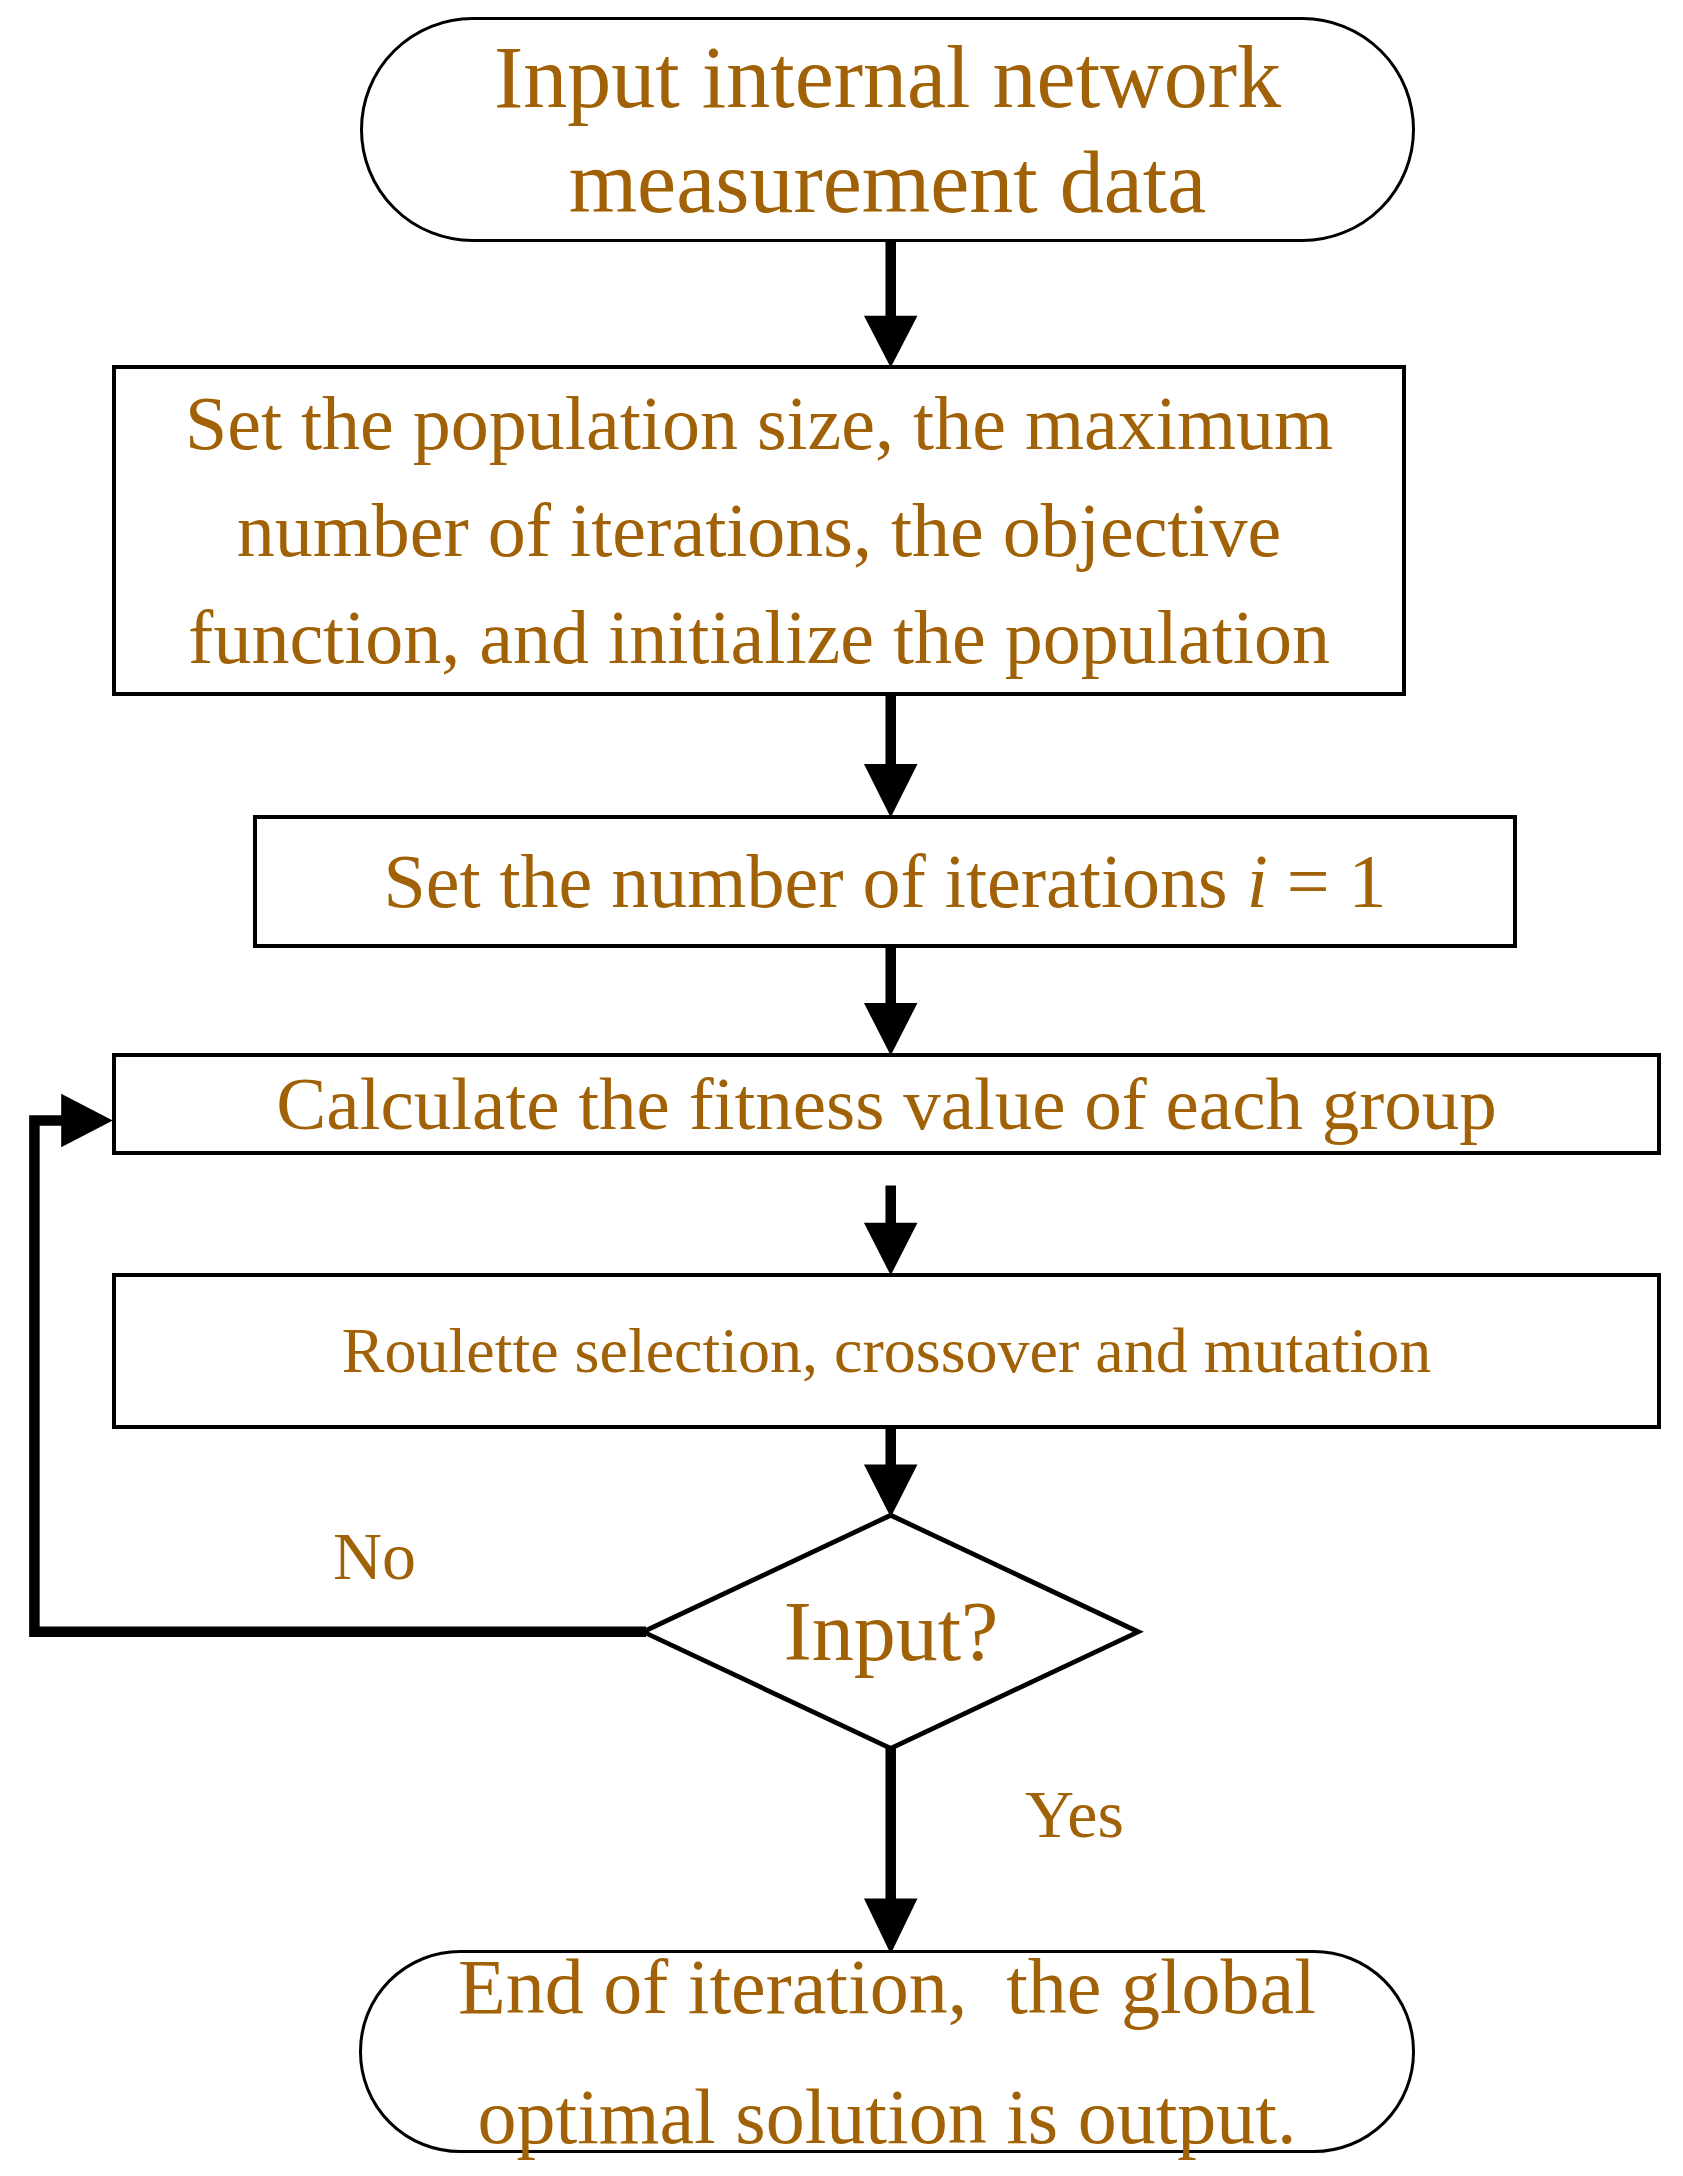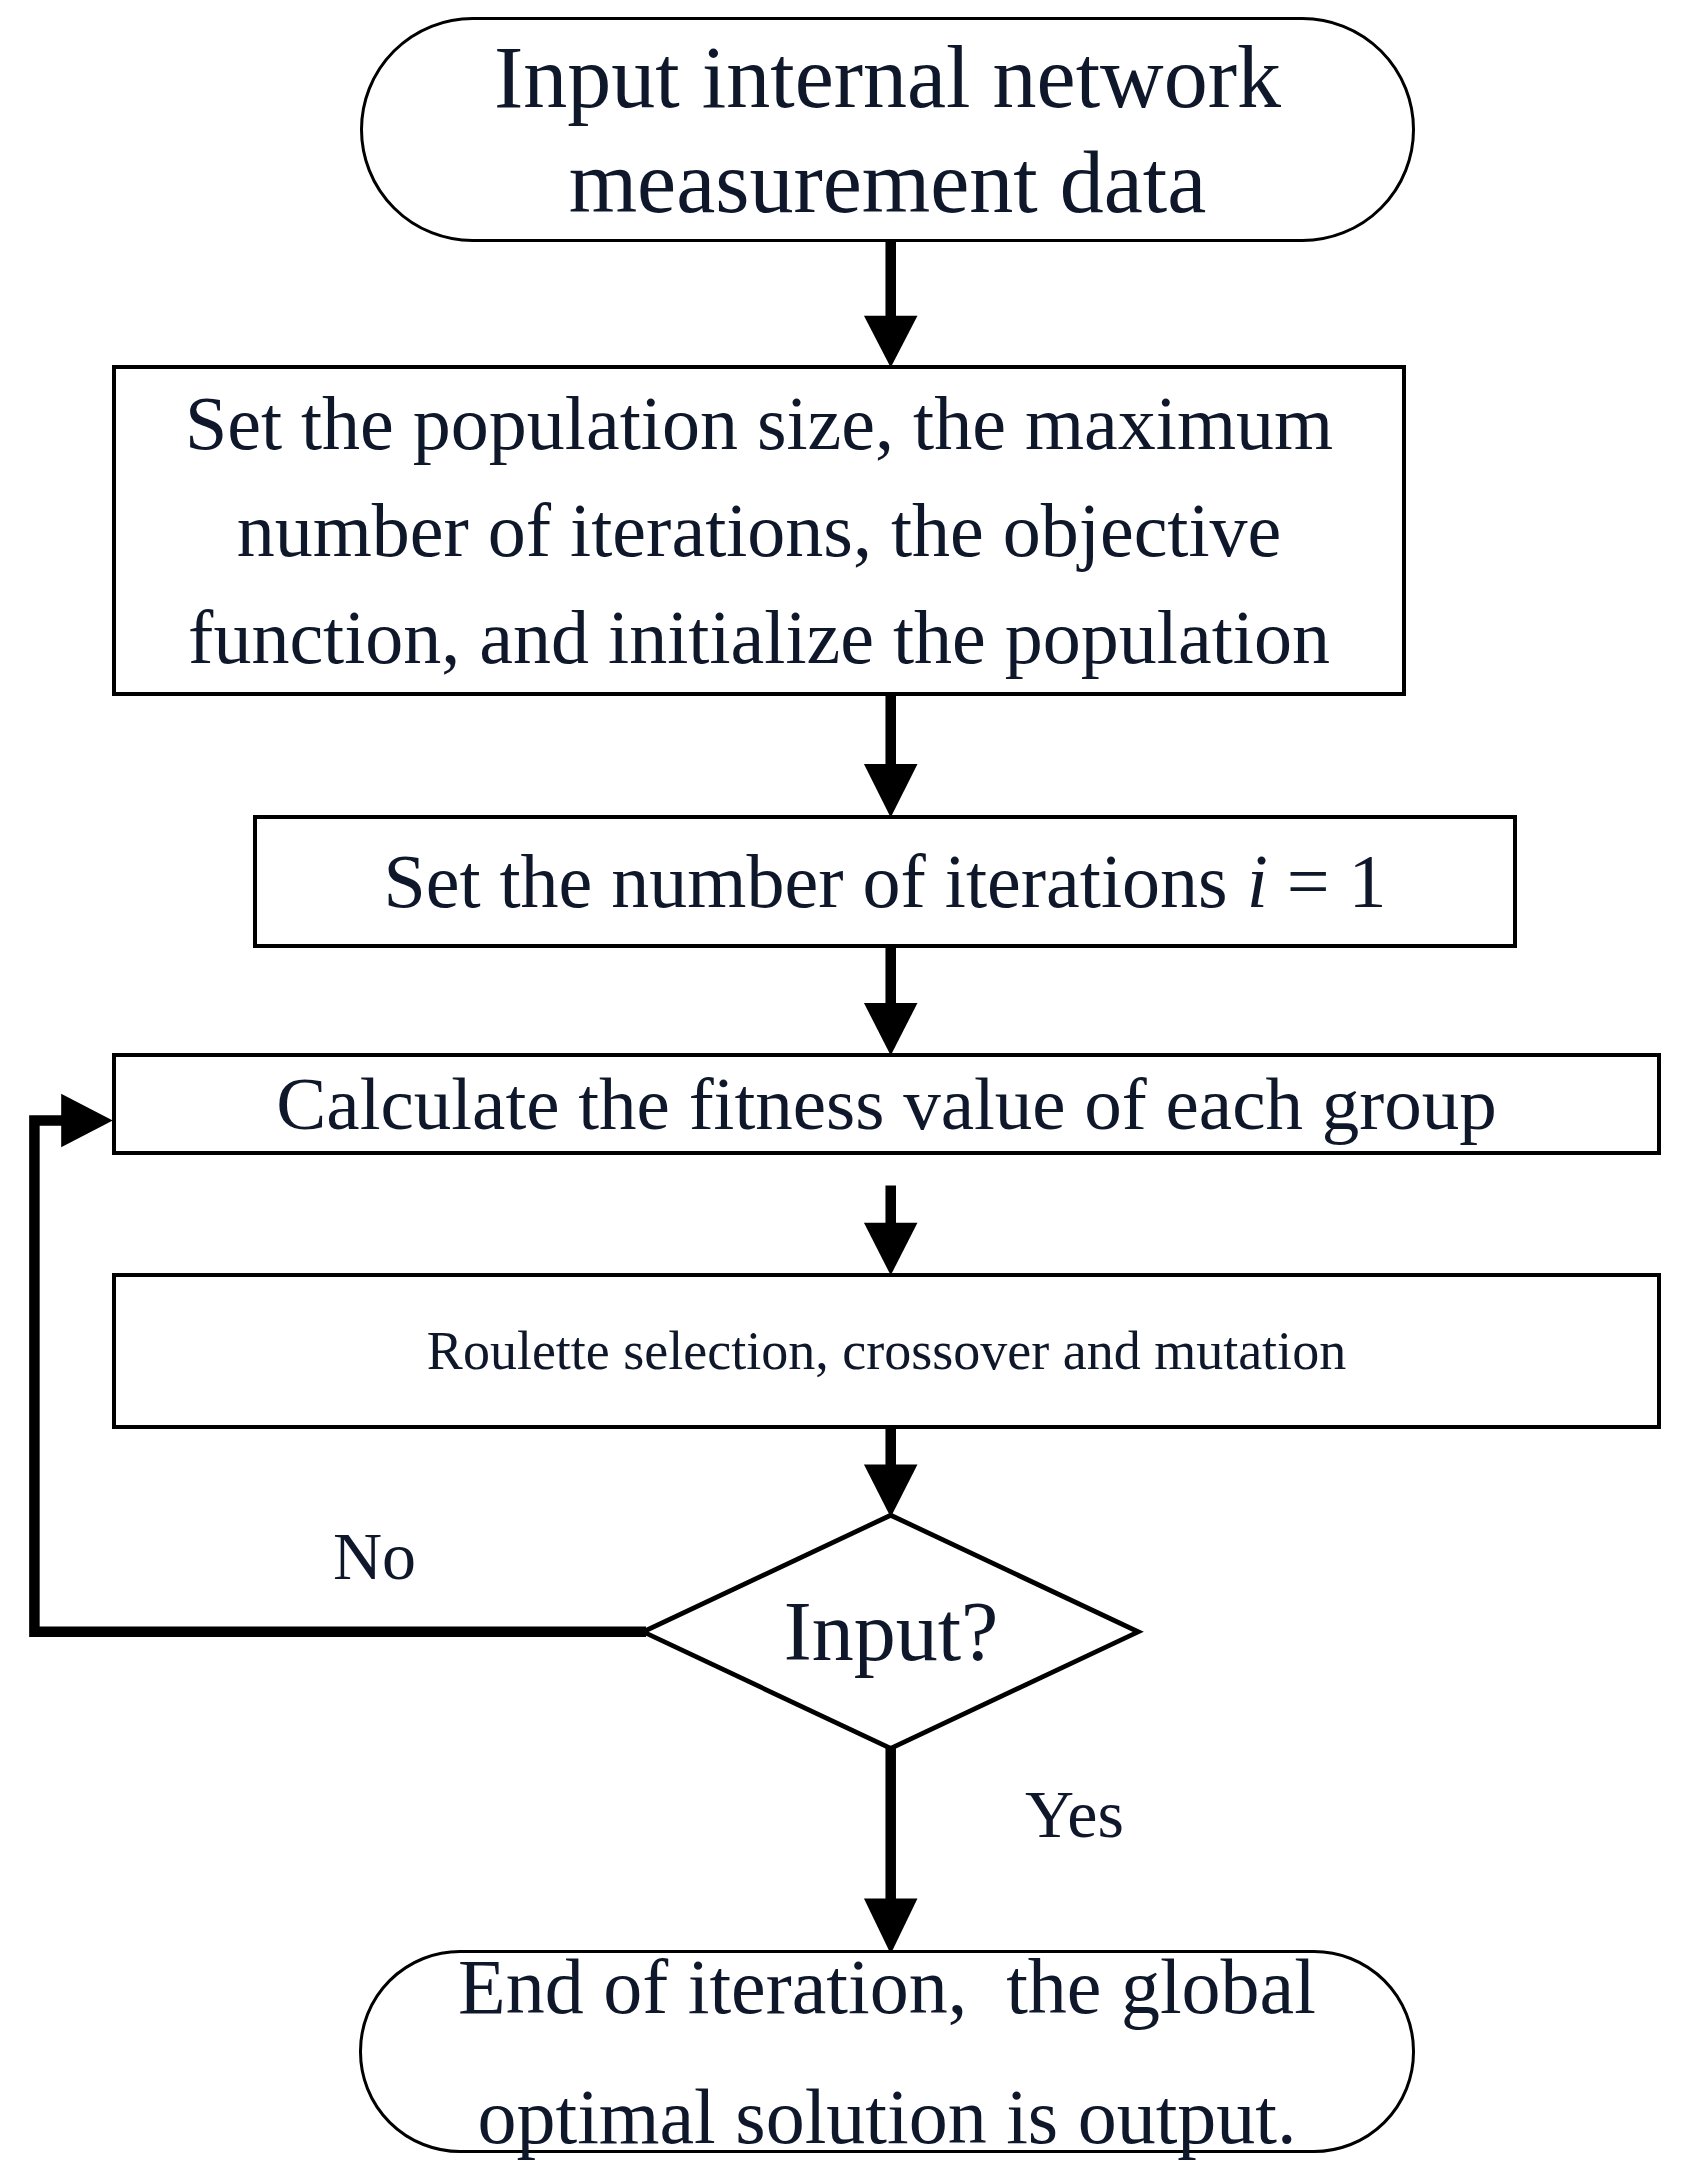--- a/index.html
+++ b/index.html
@@ -2,21 +2,21 @@
 <html><head>
 <meta charset="utf-8">
 <style>
   html, body { margin: 0; padding: 0; background: #ffffff; }
   #canvas {
     position: relative;
     width: 1683px;
     height: 2177px;
     background: #ffffff;
     font-family: "Liberation Serif", "DejaVu Serif", serif;
-    color: #0f172a;
+    color: #a16207;
     overflow: hidden;
   }
   #connectors {
     position: absolute;
     left: 0; top: 0;
     width: 1683px; height: 2177px;
     z-index: 0;
   }
   .node {
     position: absolute;
@@ -31,21 +31,21 @@
     z-index: 1;
   }
   .stadium { border-width: 3.8px; }
   .line { white-space: pre-wrap; }
   .nowrap { white-space: pre; }
 
   #node-start { left: 360px; top: 17px; width: 1055px; height: 225px; border-radius: 113px; font-size: 88px; line-height: 105px; }
   #node-init { left: 112px; top: 365px; width: 1294px; height: 331px; font-size: 76px; line-height: 107px; }
   #node-set-iter { left: 253px; top: 815px; width: 1264px; height: 133px; font-size: 76px; }
   #node-fitness { left: 112px; top: 1053px; width: 1549px; height: 102px; font-size: 75px; }
-  #node-roulette { left: 112px; top: 1273px; width: 1549px; height: 156px; font-size: 54px; }
+  #node-roulette { left: 112px; top: 1273px; width: 1549px; height: 156px; font-size: 64px; }
   #node-end { left: 359px; top: 1950px; width: 1056px; height: 203px; border-radius: 101px; font-size: 78px; line-height: 98px; gap: 32px; }
 
   #goal-text {
     position: absolute;
     left: 652px; top: 1579px; width: 478px; height: 105px;
     display: flex; align-items: center; justify-content: center;
     font-size: 84px; z-index: 2;
   }
   .edge-label {
     position: absolute;

